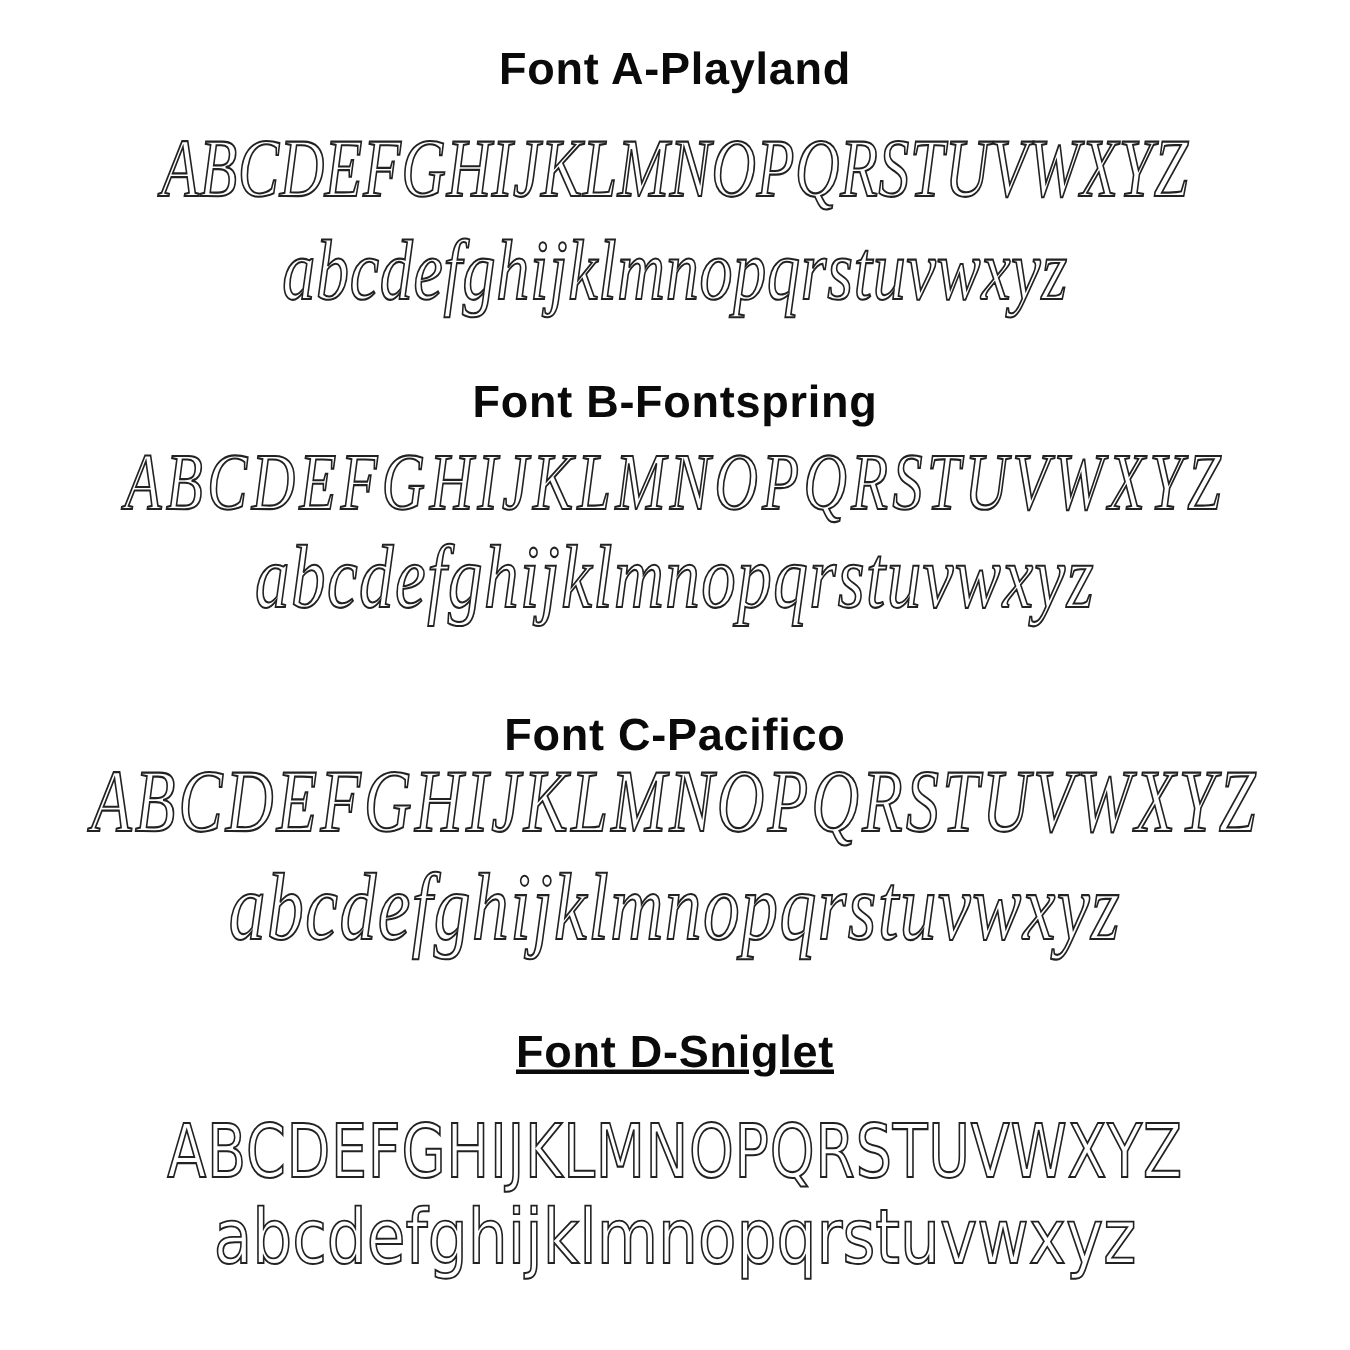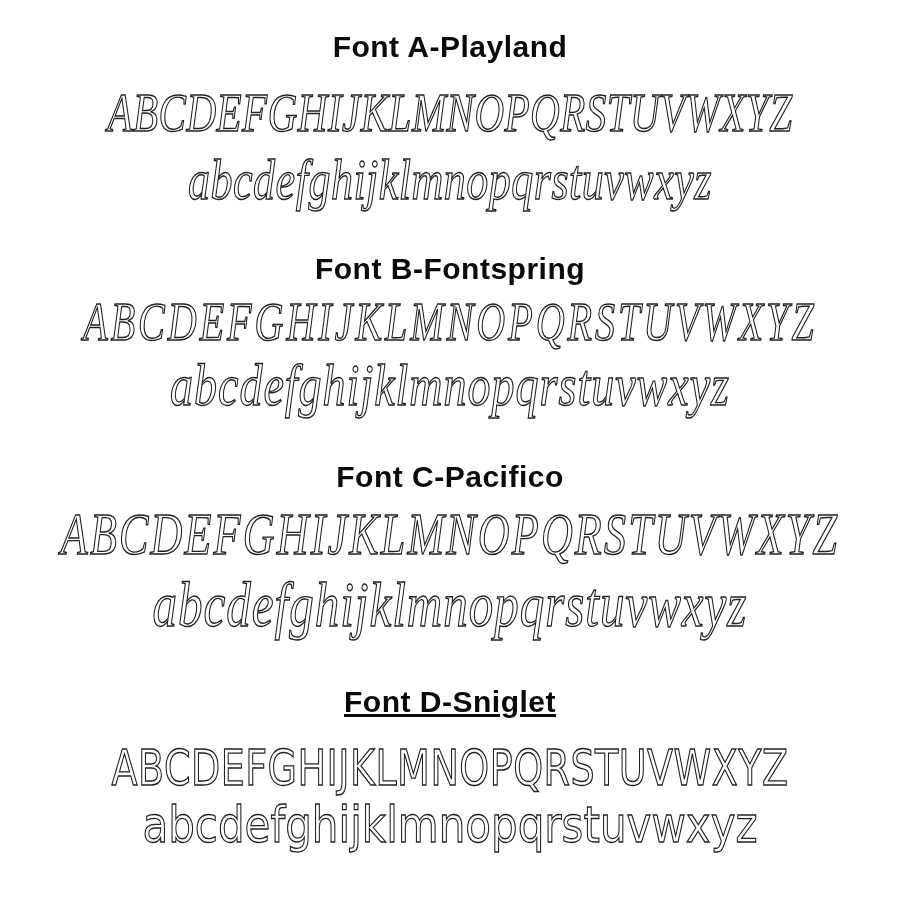--- a/index.html
+++ b/index.html
@@ -57,21 +57,21 @@
   .h-a   { top: 29px; }
   .a-up  { top: 88px;  font-size: 41px; line-height: 49px; letter-spacing: 0.5px; transform: scaleY(1.35); }
   .a-low { top: 154px; font-size: 44px; line-height: 53px; letter-spacing: 0.5px; transform: scaleY(1.3); }
 
   
   .h-b   { top: 239px; margin-top: 12px; }
   .b-up  { top: 298px; font-size: 40px; line-height: 48px; letter-spacing: 3px;   transform: scaleY(1.35); }
   .b-low { top: 357px; font-size: 46px; line-height: 55px; letter-spacing: 1px;   transform: scaleY(1.3); }
 
   
-  .h-c   { top: 459px; }
+  .h-c   { top: 473px; }
   .c-up  { top: 508px; font-size: 44px; line-height: 53px; letter-spacing: 2.2px; transform: scaleY(1.35); }
   .c-low { top: 575px; font-size: 49px; line-height: 59px; letter-spacing: 1px;   transform: scaleY(1.3); }
 
   
   .h-d   { top: 684px; text-decoration: underline; }
   .d-up  { top: 745px; font-size: 38px; line-height: 46px; letter-spacing: 0.5px; transform: scaleY(1.3); }
   .d-low { top: 800px; font-size: 42px; line-height: 50px; letter-spacing: 0px;   transform: scaleY(1.2); }
 </style>
 </head>
 <body>

